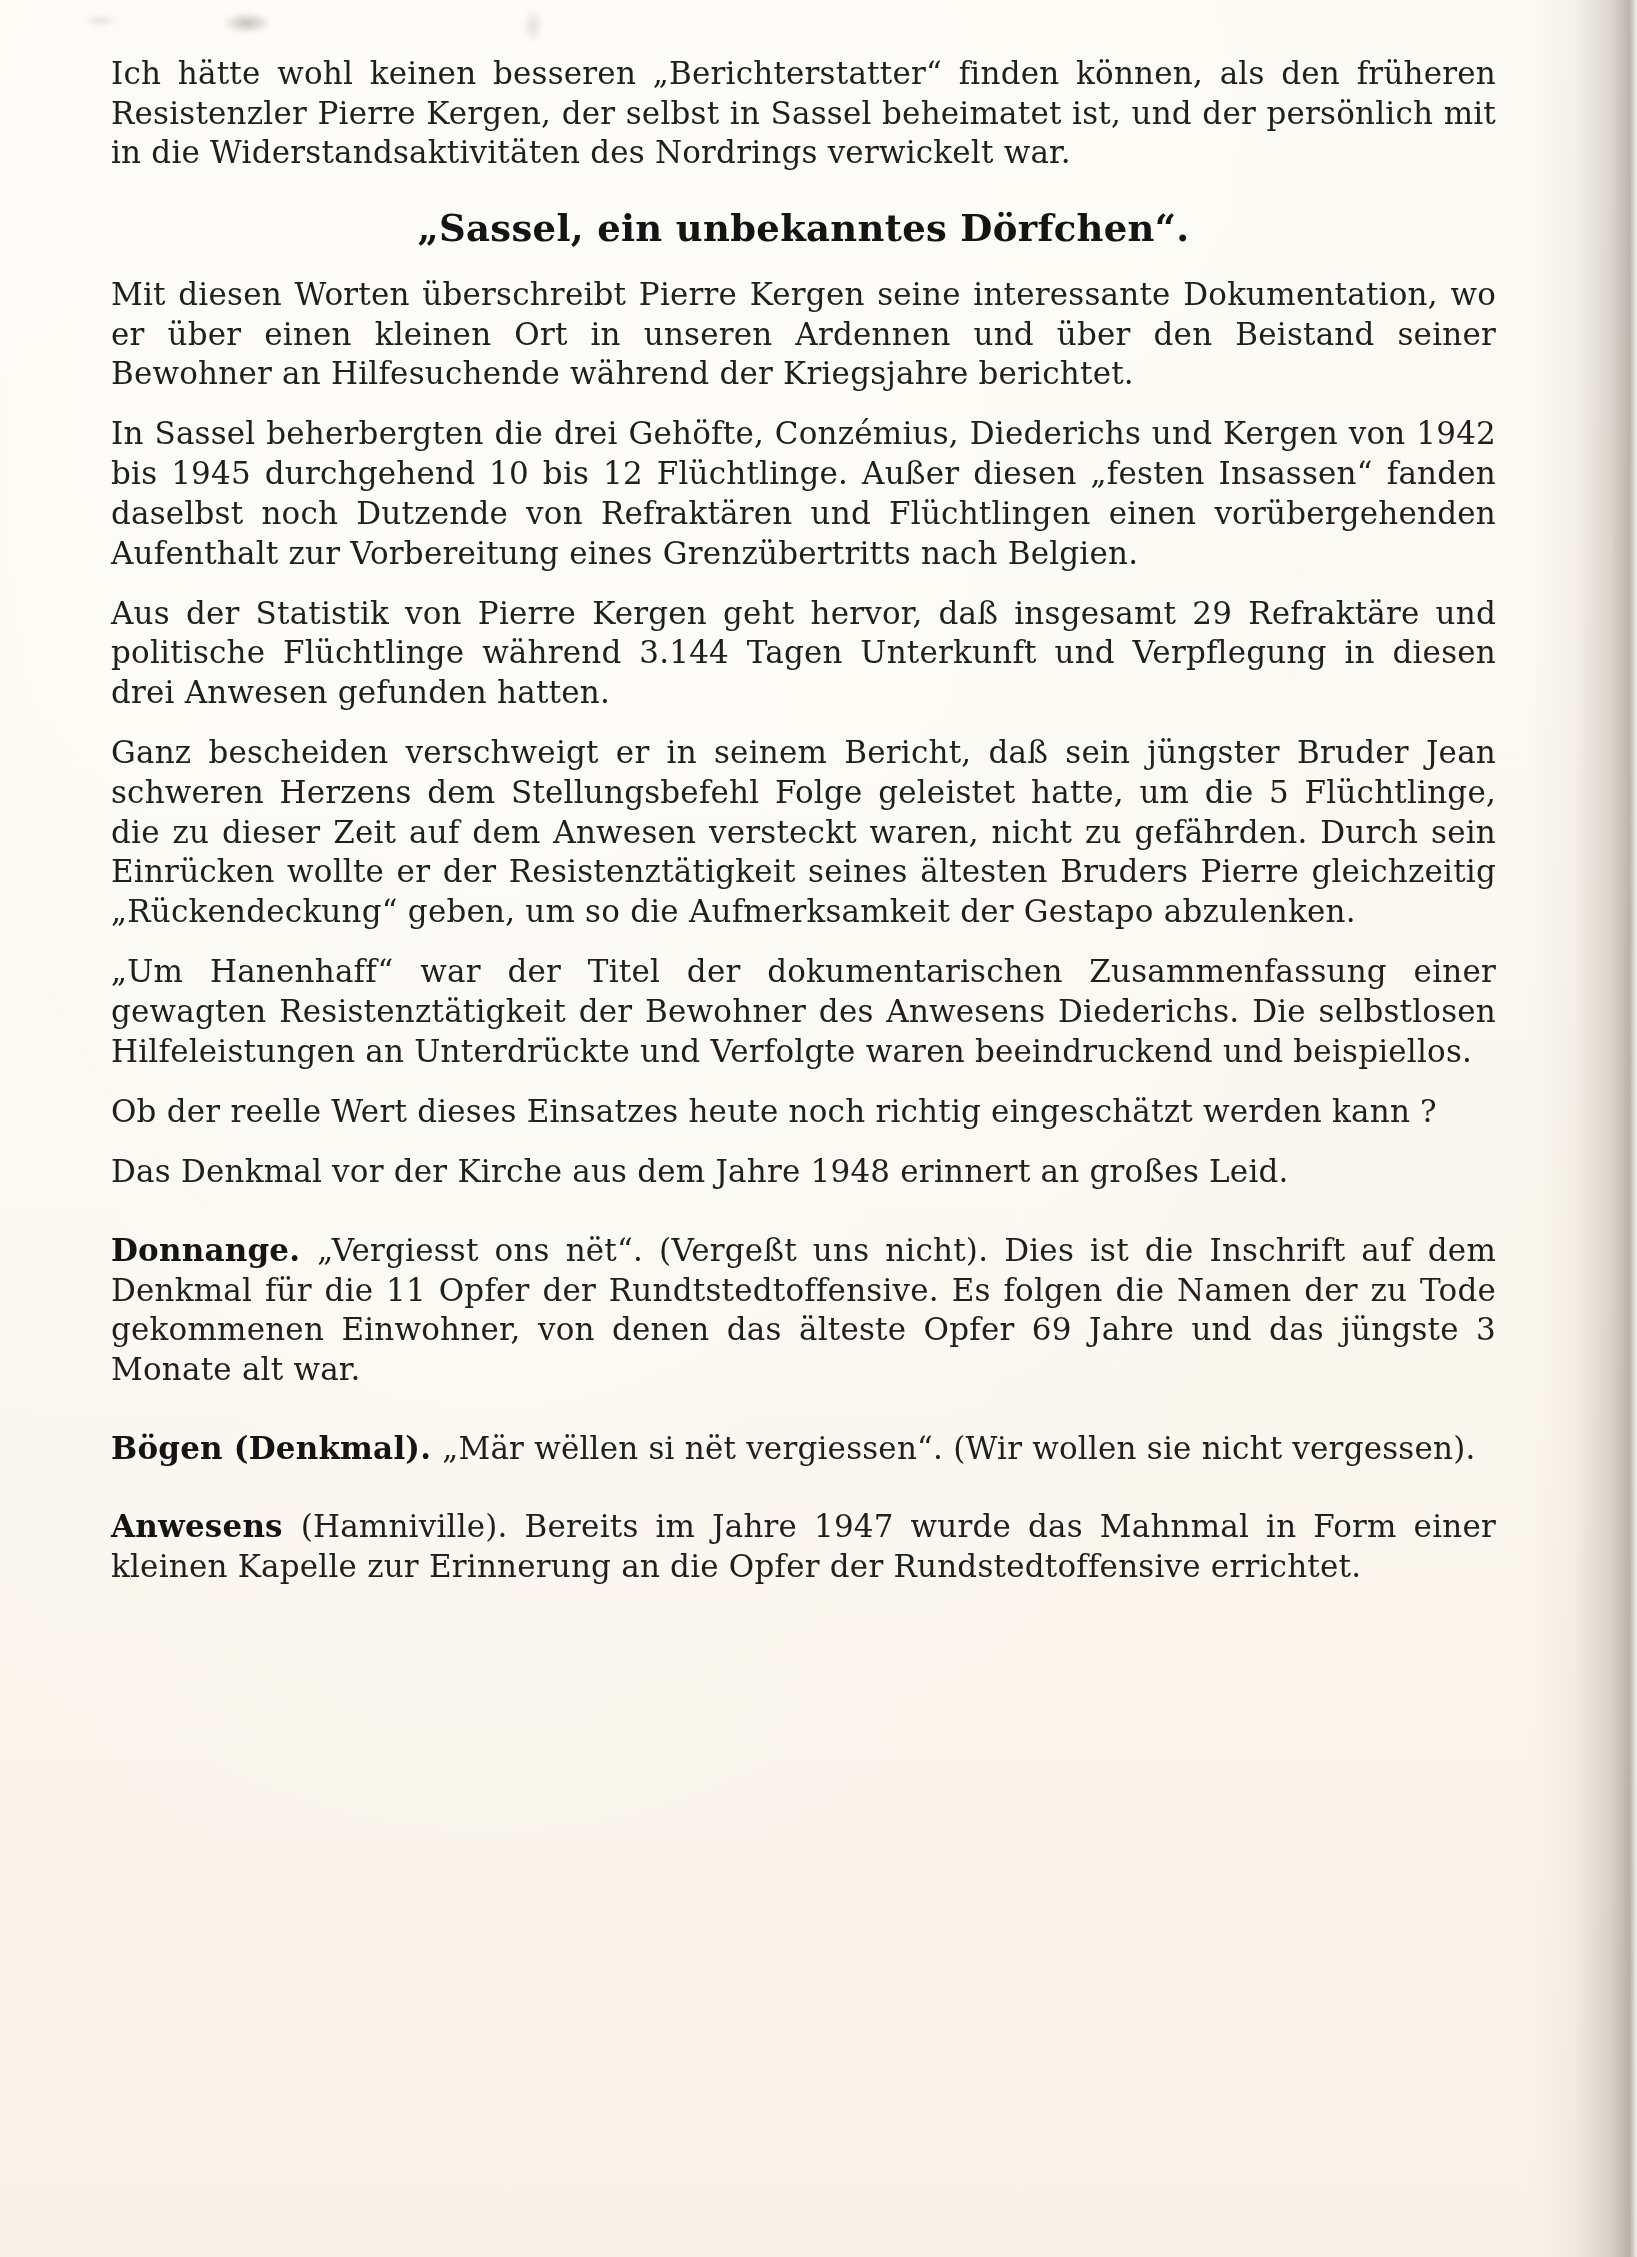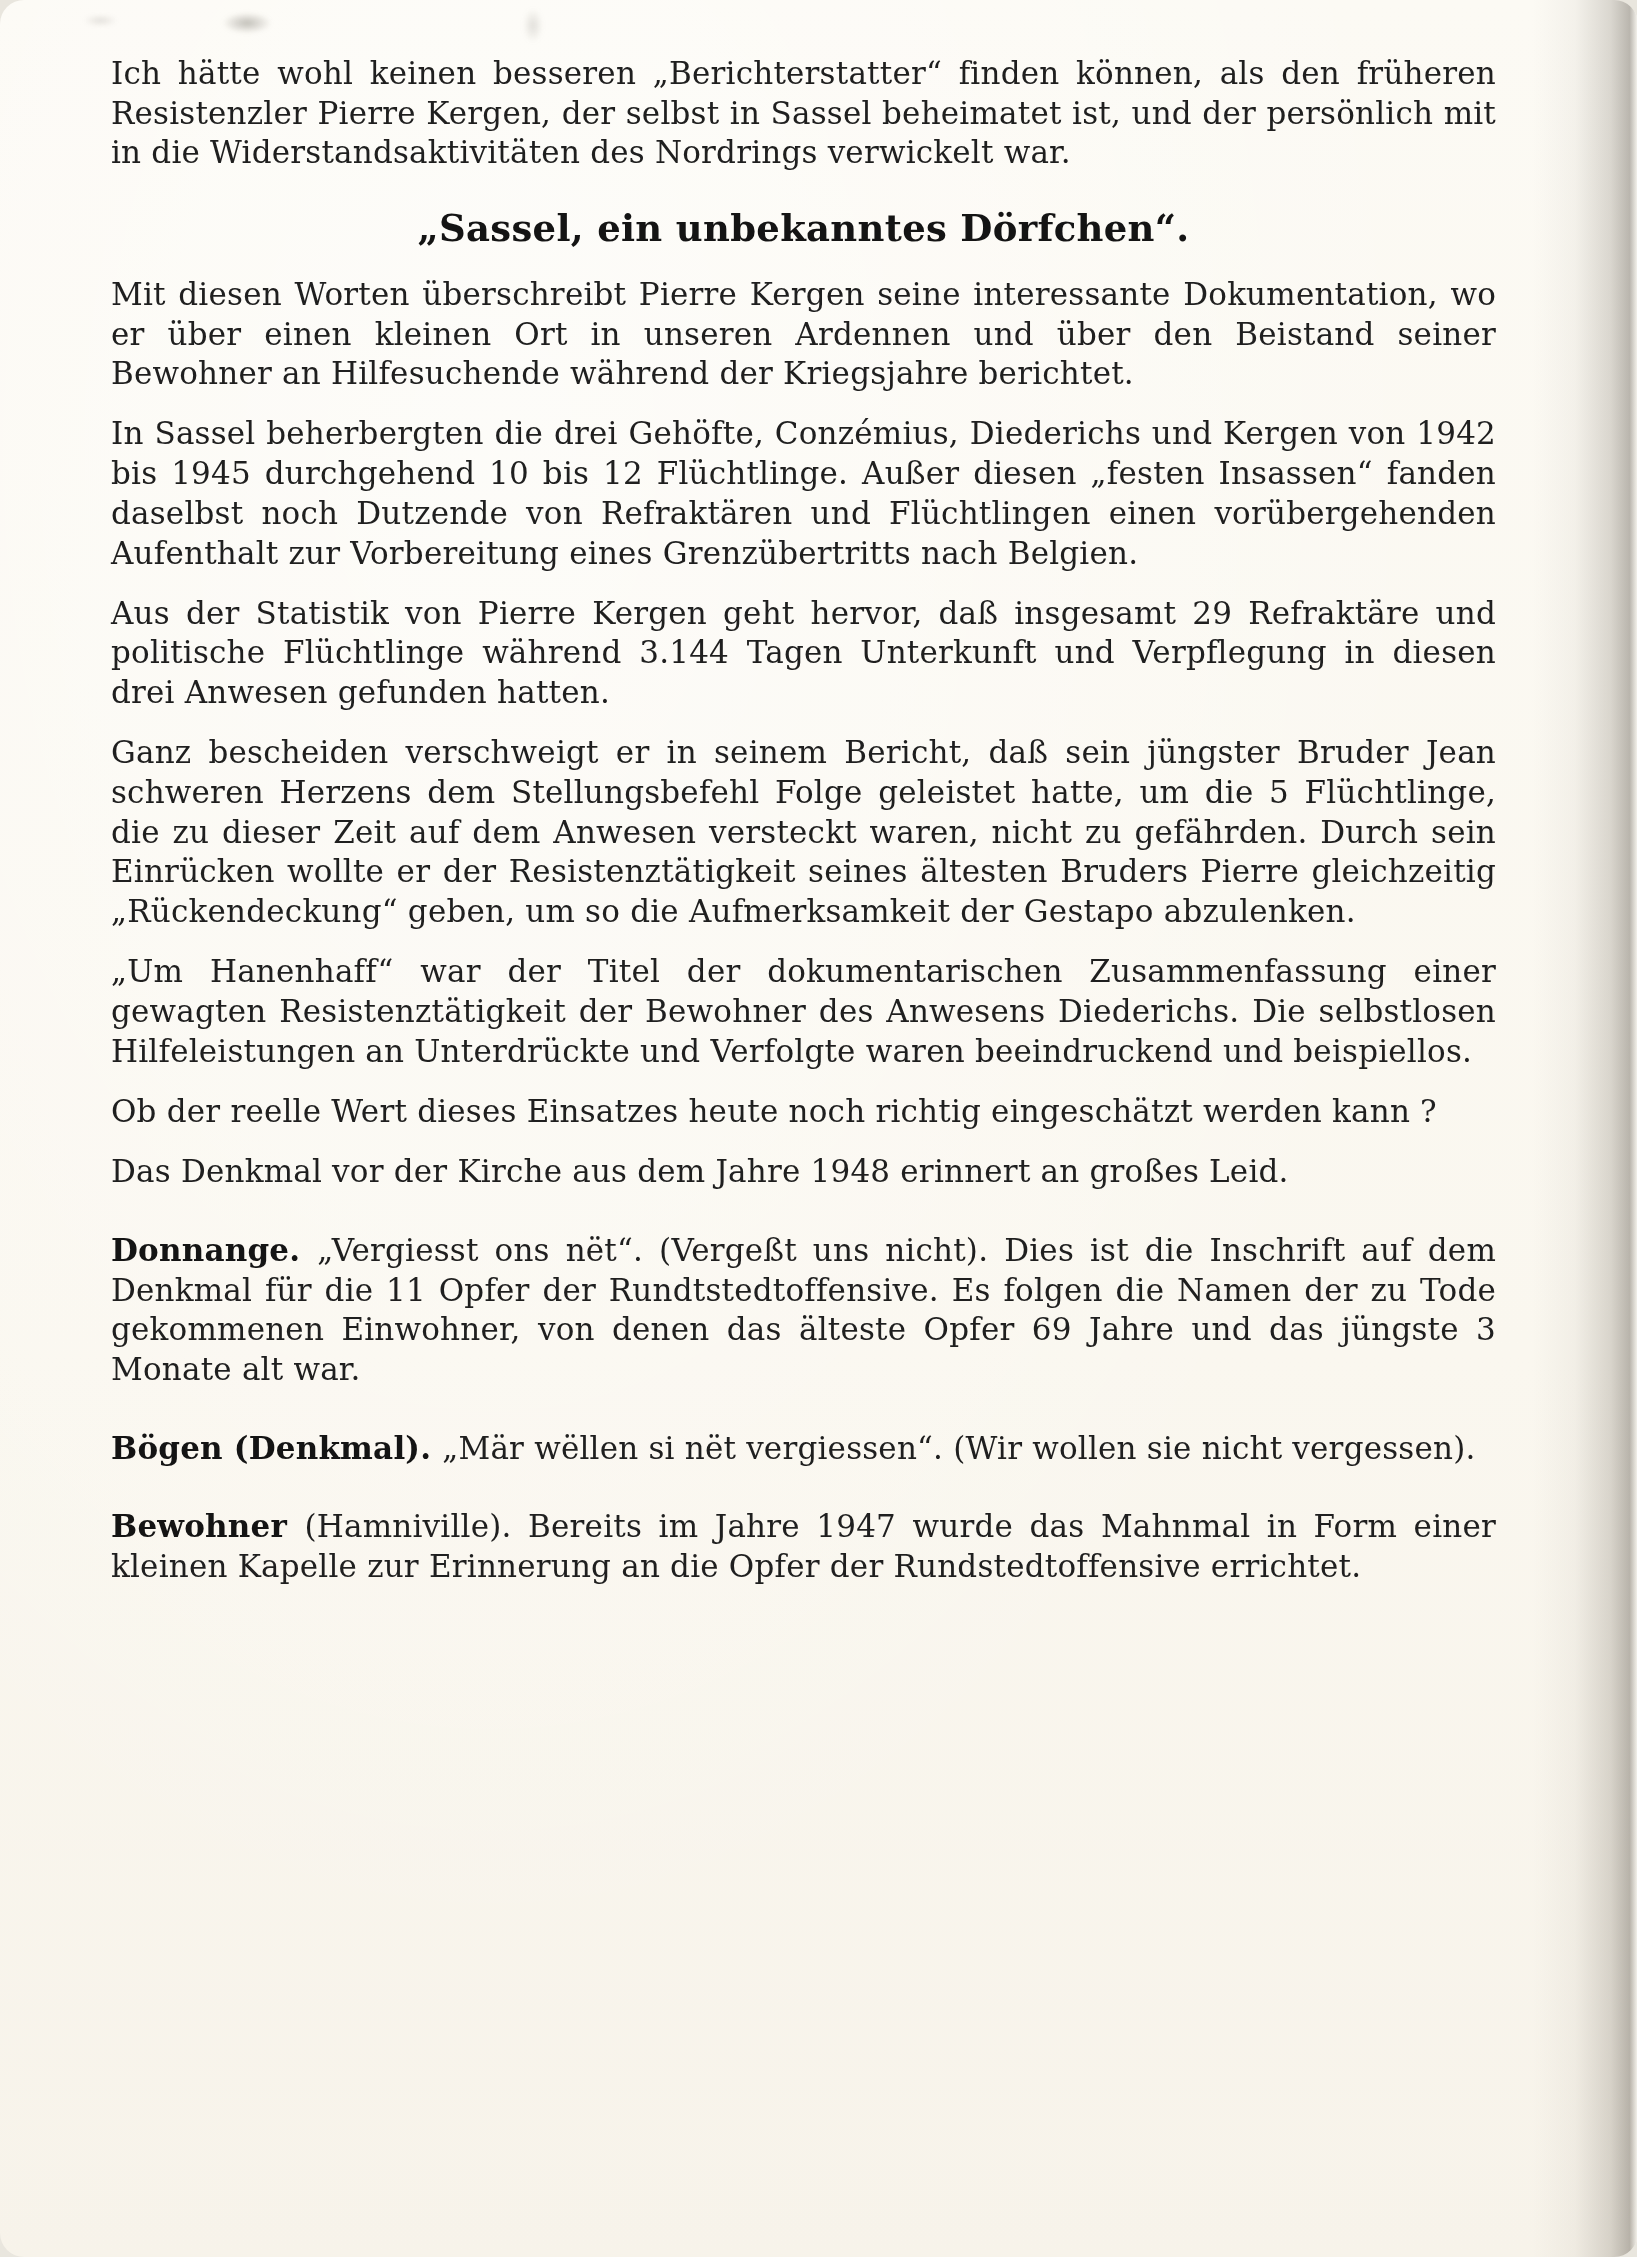--- a/index.html
+++ b/index.html
@@ -15,21 +15,20 @@
     width:1638px;
     height:2257px;
     margin:0 auto;
     background:var(--paper);
     background-image:
       radial-gradient(ellipse at 30% 20%, rgba(255,255,255,0.5), rgba(255,255,255,0) 60%),
       linear-gradient(to bottom, #fcfaf4 0%, #faf7ef 60%, #f7f3ea 100%);
     overflow:hidden;
     font-family:"DejaVu Serif","Liberation Serif",serif;
     color:var(--ink);
-    border-radius:24px;
   }
   .content{
     position:relative;
     z-index:2;
     padding:54px 142px 0 111px;
     text-align:justify;
     font-size:31px;
     line-height:1.28;
     letter-spacing:0.2px;
     hyphens:none;
@@ -102,17 +101,17 @@
       <h2 class="heading">„Sassel, ein unbekanntes Dörfchen“.</h2>
       <p class="para">Mit diesen Worten überschreibt Pierre Kergen seine interessante Dokumentation, wo er über einen kleinen Ort in unseren Ardennen und über den Beistand seiner Bewohner an Hilfesuchende während der Kriegsjahre berichtet.</p>
       <p class="para">In Sassel beherbergten die drei Gehöfte, Conzémius, Diederichs und Kergen von 1942 bis 1945 durchgehend 10 bis 12 Flüchtlinge. Außer diesen „festen Insassen“ fanden daselbst noch Dutzende von Refraktären und Flüchtlingen einen vorübergehenden Aufenthalt zur Vorbereitung eines Grenzübertritts nach Belgien.</p>
       <p class="para">Aus der Statistik von Pierre Kergen geht hervor, daß insgesamt 29 Refraktäre und politische Flüchtlinge während 3.144 Tagen Unterkunft und Verpflegung in diesen drei Anwesen gefunden hatten.</p>
       <p class="para">Ganz bescheiden verschweigt er in seinem Bericht, daß sein jüngster Bruder Jean schweren Herzens dem Stellungsbefehl Folge geleistet hatte, um die 5 Flüchtlinge, die zu dieser Zeit auf dem Anwesen versteckt waren, nicht zu gefährden. Durch sein Einrücken wollte er der Resistenztätigkeit seines ältesten Bruders Pierre gleichzeitig „Rückendeckung“ geben, um so die Aufmerksamkeit der Gestapo abzulenken.</p>
       <p class="para">„Um Hanenhaff“ war der Titel der dokumentarischen Zusammenfassung einer gewagten Resistenztätigkeit der Bewohner des Anwesens Diederichs. Die selbstlosen Hilfeleistungen an Unterdrückte und Verfolgte waren beeindruckend und beispiellos.</p>
       <p class="para">Ob der reelle Wert dieses Einsatzes heute noch richtig eingeschätzt werden kann ?</p>
       <p class="para">Das Denkmal vor der Kirche aus dem Jahre 1948 erinnert an großes Leid.</p>
       <p class="para gap-large"><strong>Donnange. </strong>„Vergiesst ons nët“. (Vergeßt uns nicht). Dies ist die Inschrift auf dem Denkmal für die 11 Opfer der Rundtstedtoffensive. Es folgen die Namen der zu Tode gekommenen Einwohner, von denen das älteste Opfer 69 Jahre und das jüngste 3 Monate alt war.</p>
       <p class="para gap-large"><strong>Bögen (Denkmal). </strong>„Mär wëllen si nët vergiessen“. (Wir wollen sie nicht vergessen).</p>
-      <p class="para gap-large"><strong>Bewohner </strong>(Hamniville). Bereits im Jahre 1947 wurde das Mahnmal in Form einer kleinen Kapelle zur Erinnerung an die Opfer der Rundstedtoffensive errichtet.</p>
+      <p class="para gap-large"><strong>Anwesens </strong>(Hamniville). Bereits im Jahre 1947 wurde das Mahnmal in Form einer kleinen Kapelle zur Erinnerung an die Opfer der Rundstedtoffensive errichtet.</p>
     </main>
   <div class="edge-shadow"></div>
 </div>
 
 
 </body></html>

